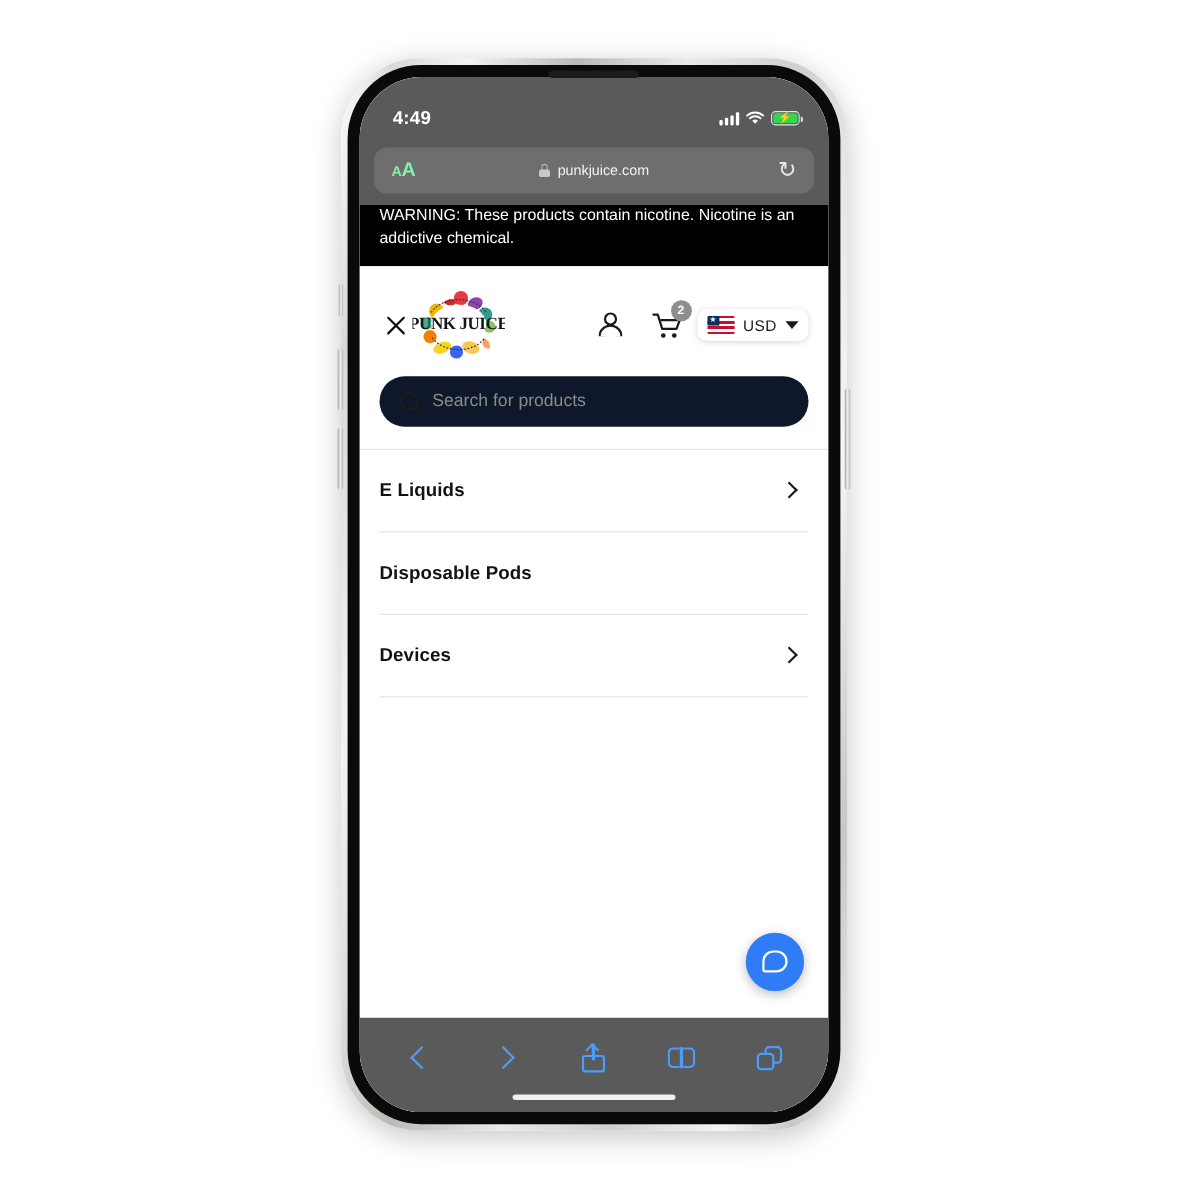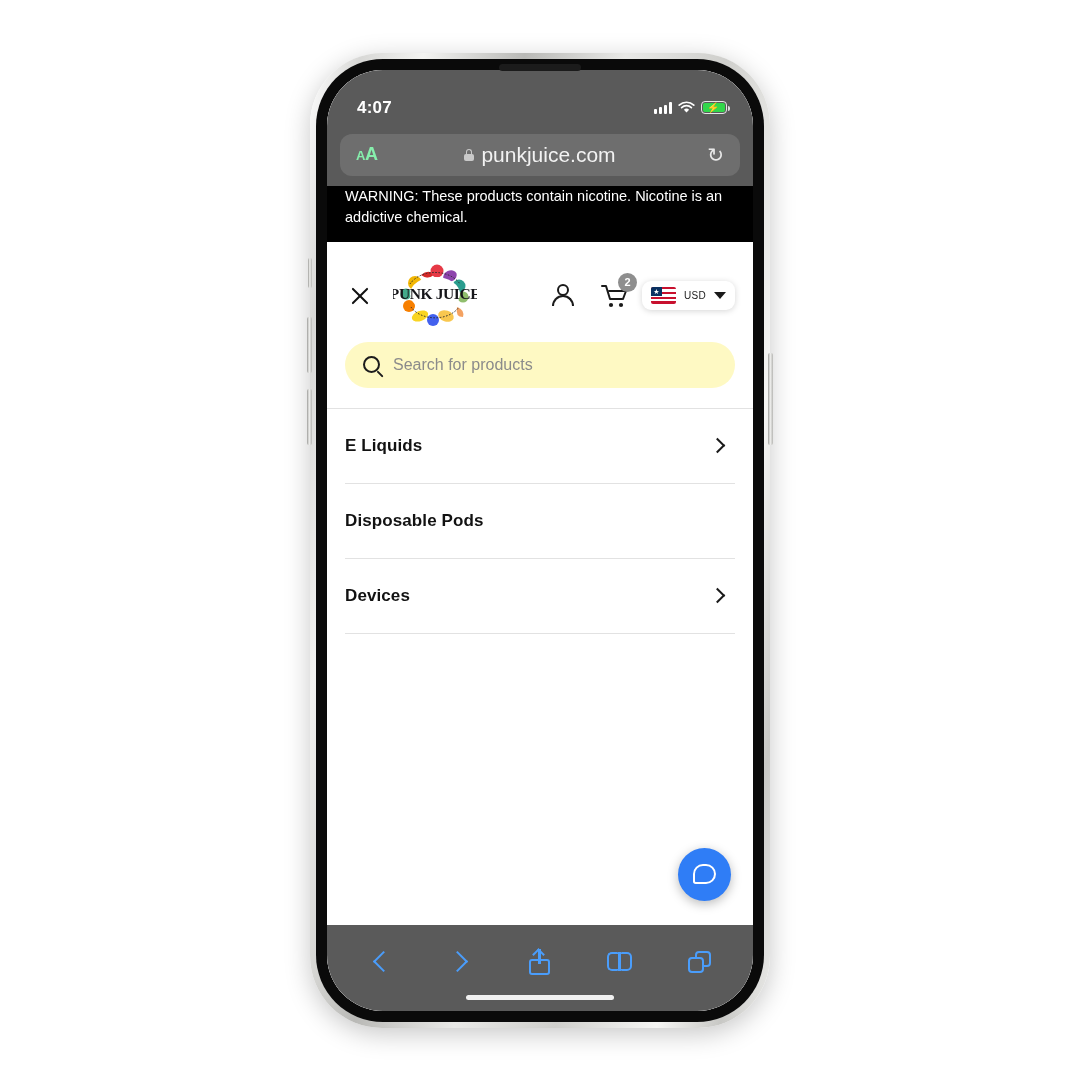--- a/index.html
+++ b/index.html
@@ -72,40 +72,40 @@
   }
   .aa-btn{ color:#86efac; font-weight:bold; letter-spacing:-.5px; }
   .aa-btn .s{ font-size:13px; } .aa-btn .b{ font-size:18px; }
   .url-center{
     position:absolute; left:0; right:0; display:flex; align-items:center;
     justify-content:center; gap:7px; pointer-events:none;
   }
   .lock-ico{ width:10px; height:12px; position:relative; }
   .lock-ico .body{ position:absolute; bottom:0; width:10px; height:7px; background:#c9c9c9; border-radius:2px; }
   .lock-ico .shk{ position:absolute; top:0; left:2px; width:6px; height:6px; border:1.6px solid #c9c9c9; border-bottom:none; border-radius:3px 3px 0 0; }
-  .url-text{ color:#f2f2f2; font-size:21px; }
+  .url-text{ color:#f2f2f2; font-size:13px; }
   .reload-ico{ margin-left:auto; color:#e8e8e8; font-size:20px; line-height:1; }
 
   
   .warning-band{
     background:#000; color:#fff; padding:0 18px 14px;
     font-size:14.5px; line-height:1.45; flex:0 0 auto;
   }
 
   
   .site-body{ background:#fff; flex:1 1 auto; position:relative; overflow:hidden; display:flex; flex-direction:column; }
   .site-header{ padding:18px 18px 0; }
   .hdr-row{ display:flex; align-items:center; height:72px; }
   .close-x{ width:30px; height:30px; position:relative; flex:0 0 auto; }
   .close-x::before,.close-x::after{
     content:""; position:absolute; left:4px; top:14px; width:22px; height:2px; background:#111; border-radius:1px;
   }
   .close-x::before{ transform:rotate(45deg); } .close-x::after{ transform:rotate(-45deg); }
 
-  .brand-logo{ margin-left:18px; width:84px; height:66px; position:relative; flex:0 0 auto; }
+  .brand-logo{ width:84px; height:66px; position:relative; flex:0 0 auto; }
   .hdr-spacer{ flex:1 1 auto; }
 
   .acct-ico{ width:26px; height:26px; position:relative; flex:0 0 auto; margin-right:24px; }
   .acct-ico .head{ position:absolute; left:7px; top:1px; width:12px; height:12px; border:2px solid #1a1a1a; border-radius:50%; }
   .acct-ico .body{ position:absolute; left:2px; bottom:3px; width:22px; height:11px; border:2px solid #1a1a1a; border-bottom:none; border-radius:11px 11px 0 0; }
 
   .cart-ico{ width:28px; height:28px; position:relative; flex:0 0 auto; margin-right:14px; }
   .cart-badge{
     position:absolute; right:-9px; top:-9px; width:19px; height:19px; border-radius:50%;
     background:#8e8e8e; color:#fff; font-size:11px; font-weight:bold;
@@ -113,27 +113,27 @@
   }
 
   .currency-pill{
     display:flex; align-items:center; gap:8px; background:#fff;
     border-radius:9px; padding:6px 9px; box-shadow:0 1px 6px rgba(0,0,0,.17);
     flex:0 0 auto;
   }
   .flag{ width:25px; height:17px; border-radius:2px; overflow:hidden; position:relative; background:#fff; flex:0 0 auto; }
   .flag .stripes{ position:absolute; inset:0; background:repeating-linear-gradient(#c8102e 0 2.4px,#fff 2.4px 4.8px); }
   .flag .canton{ position:absolute; left:0; top:0; width:11px; height:9px; background:#0a3161; display:flex; align-items:center; justify-content:center; color:#fff; font-size:7px; line-height:1; }
-  .cur-code{ font-size:10px; color:#1a1a1a; font-weight:500; letter-spacing:.3px; }
+  .cur-code{ font-size:14px; color:#1a1a1a; font-weight:500; letter-spacing:.3px; }
   .caret-dn{ width:0;height:0;border-left:6px solid transparent;border-right:6px solid transparent;border-top:7px solid #1a1a1a; }
 
   
   .search-row{ padding:10px 18px 20px; }
   .search-box{
-    height:46px; background:#fef9c3; border-radius:23px;
+    height:46px; background:#0f172a; border-radius:23px;
     display:flex; align-items:center; padding:0 18px; gap:13px;
   }
   .mag{ width:17px; height:17px; border:2.2px solid #1c1c1c; border-radius:50%; position:relative; flex:0 0 auto; }
   .mag::after{ content:""; position:absolute; right:-6px; bottom:-4px; width:8px; height:2.2px; background:#1c1c1c; border-radius:2px; transform:rotate(45deg); }
   .search-ph{ color:#8b8b8b; font-size:16px; }
 
   
   .menu-list{ border-top:1px solid #e2e2e2; }
   .menu-item{
     display:flex; align-items:center; justify-content:space-between;
@@ -184,21 +184,21 @@
   <div class="btn-side btn-voldn"></div>
   <div class="btn-side btn-power"></div>
 
   <div class="speaker-slot"></div>
 
   <div class="phone-screen">
     <div class="screen-inner">
 
       <div class="safari-top">
         <div class="status-bar">
-          <div class="status-time">4:07</div>
+          <div class="status-time">4:49</div>
           <div class="status-right">
             <div class="sig-bars">
               <i></i>
                 <i></i>
                 <i></i>
                 <i></i>
             </div>
             <svg width="17" height="13" viewBox="0 0 17 13">
               <path d="M8.5 11.6 L5.9 8.8 A3.8 3.8 0 0 1 11.1 8.8 Z" fill="#fff"></path>
               <path d="M3.6 6.6 A7.2 7.2 0 0 1 13.4 6.6" stroke="#fff" stroke-width="1.7" fill="none" stroke-linecap="round"></path>

